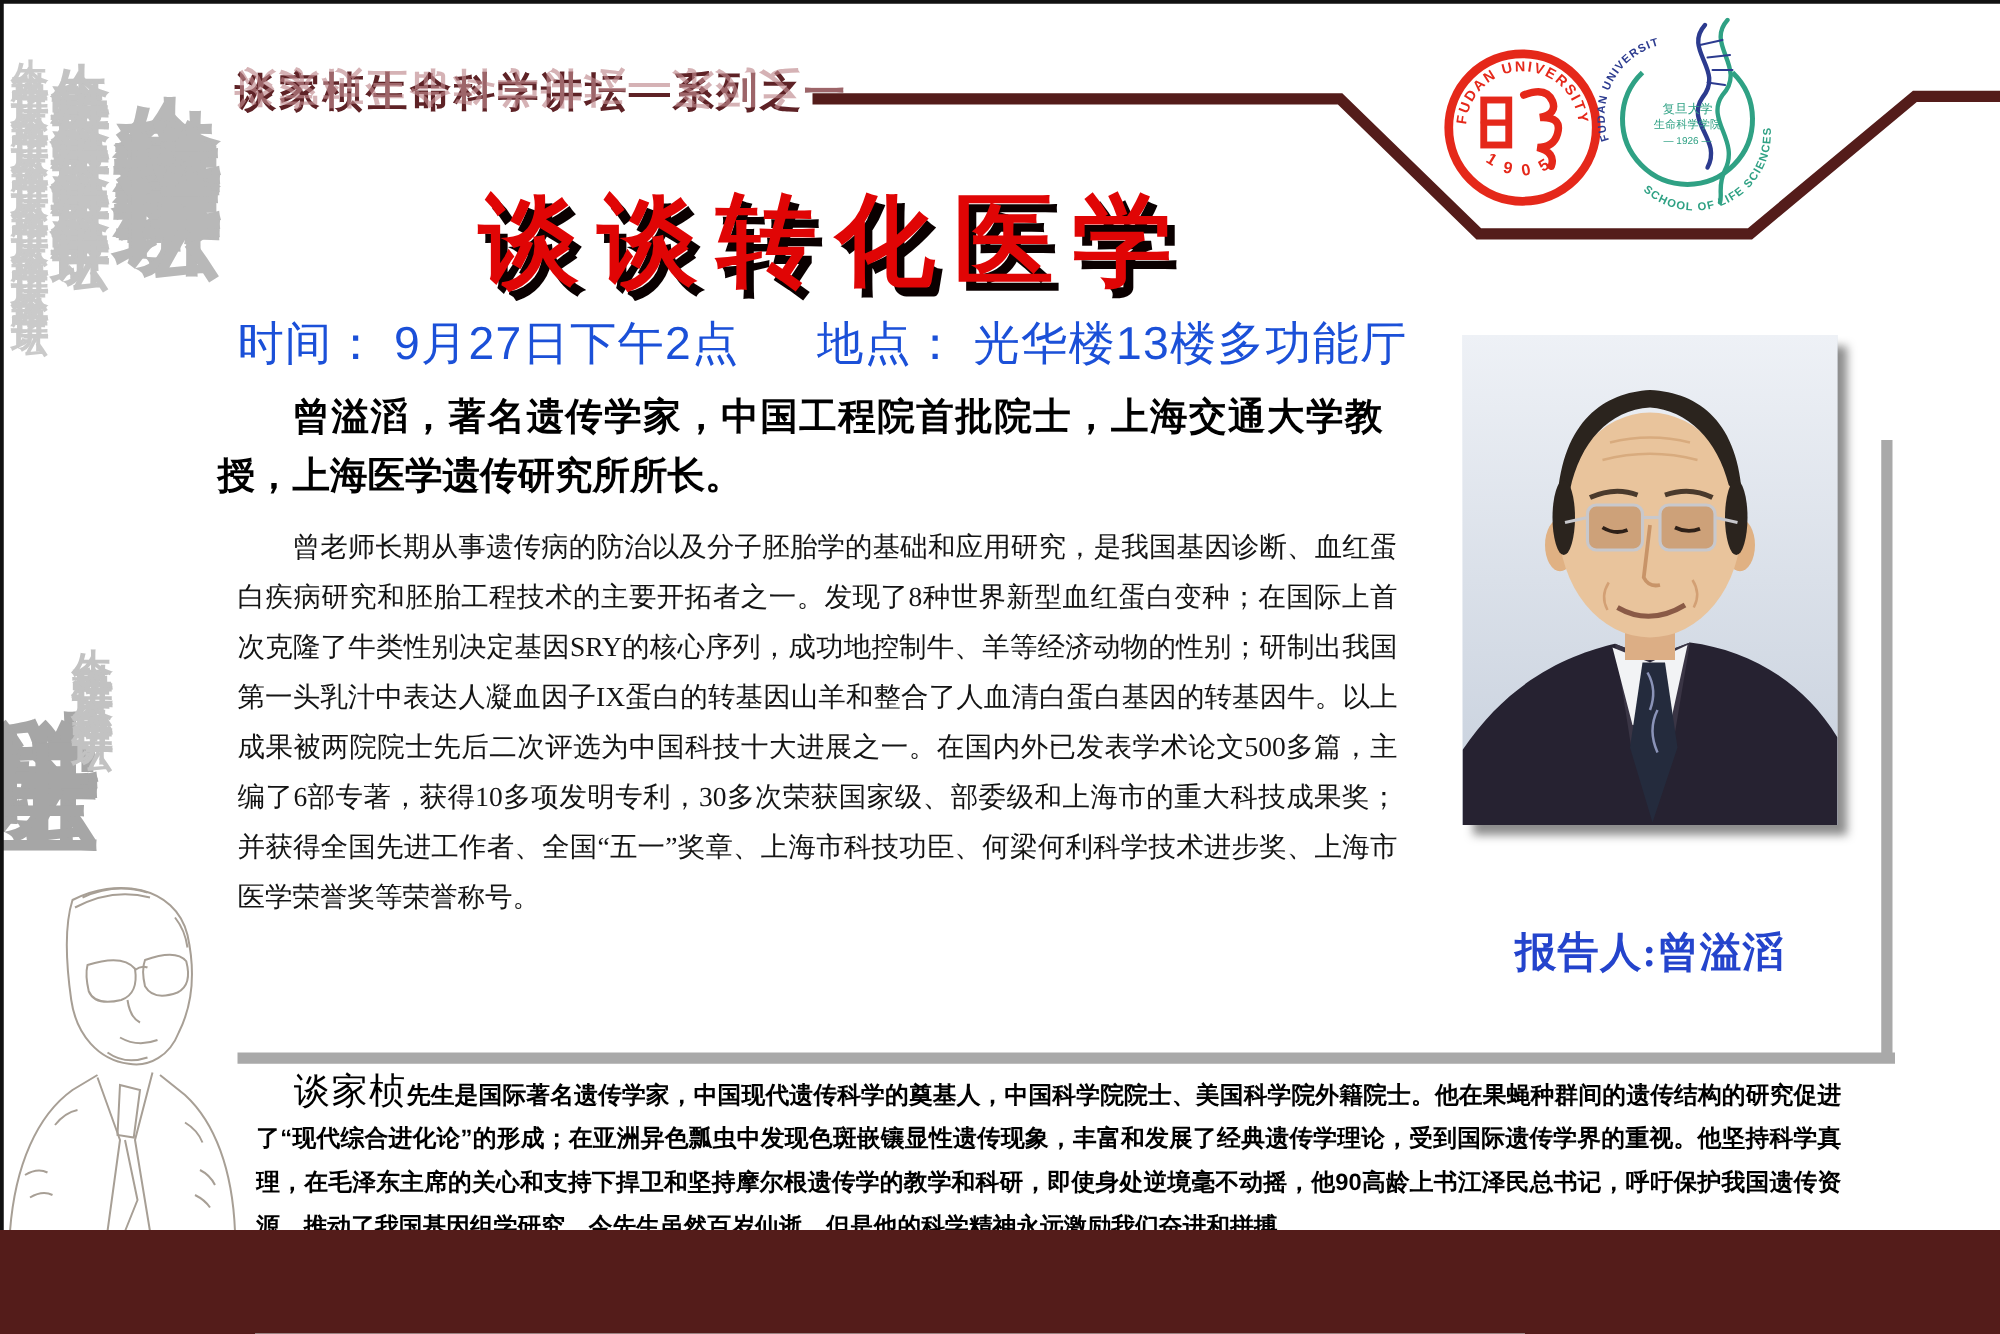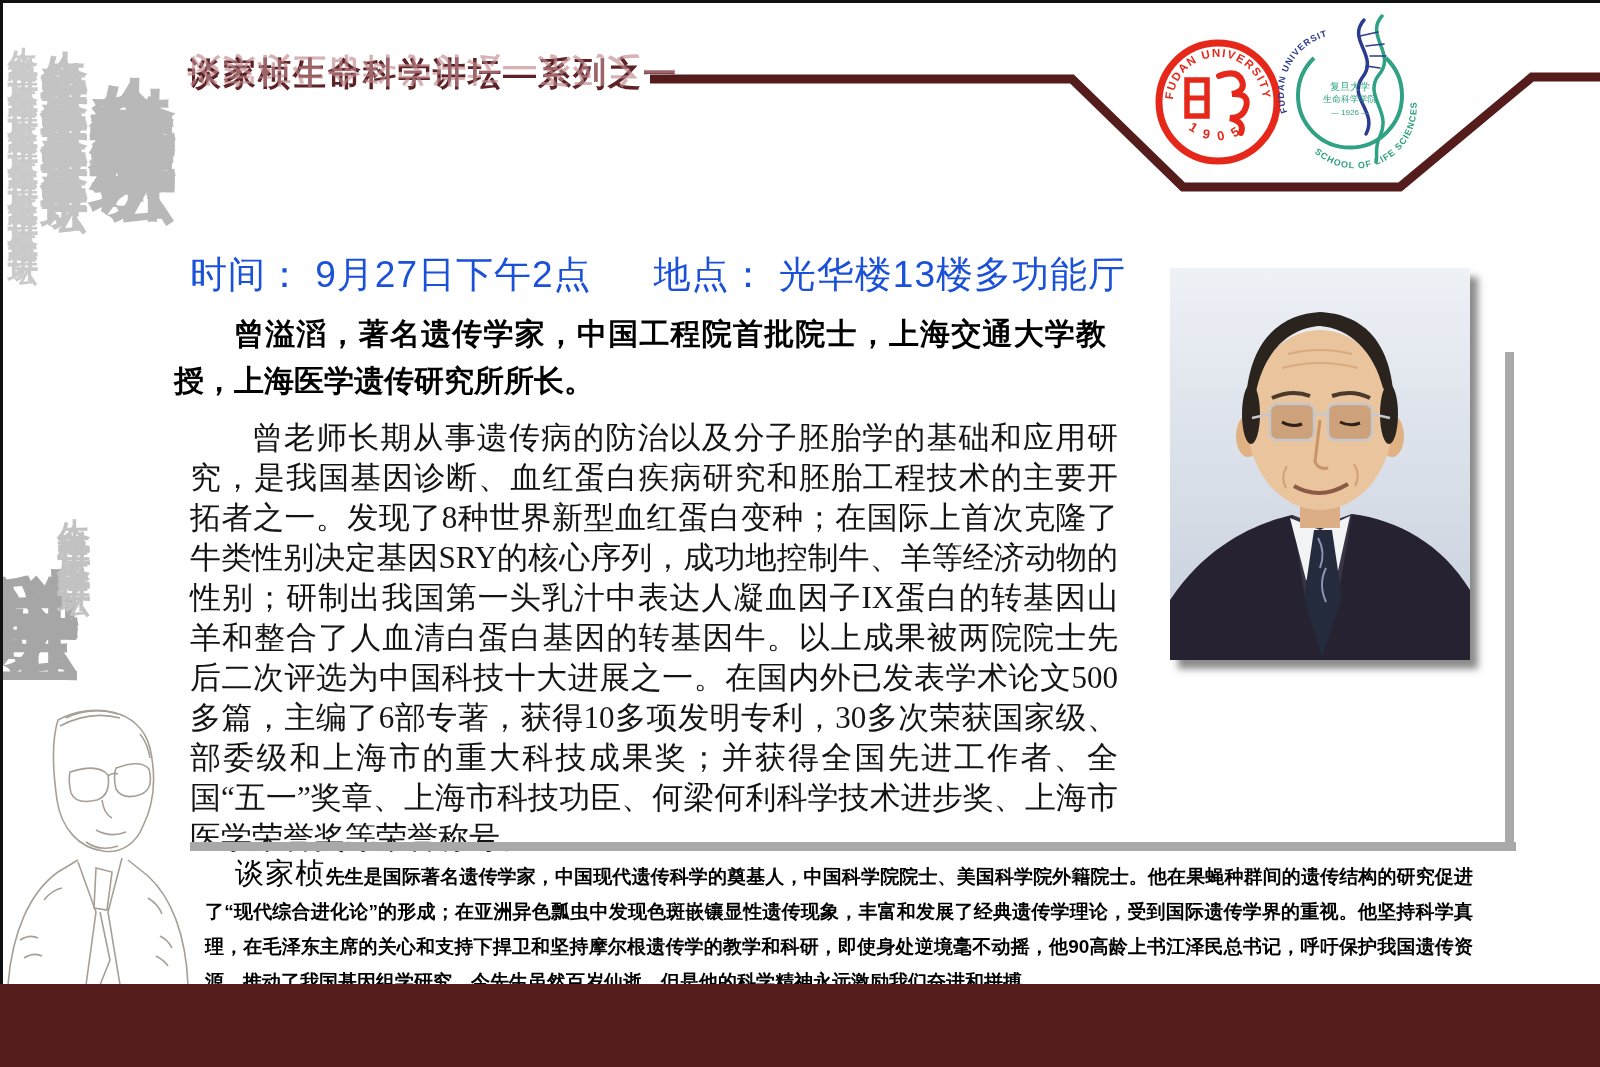--- a/index.html
+++ b/index.html
@@ -27,21 +27,21 @@
       font-family:"Liberation Serif",serif;color:#e00505;letter-spacing:15px;white-space:nowrap;
       text-shadow:6px 7px 0 #0a0000;}
   
   .info-line{position:absolute;left:190px;top:250px;font-size:37px;font-weight:normal;
       color:#1b50d8;white-space:nowrap;letter-spacing:1px;}
   .info-line .gap{display:inline-block;width:62px;}
   
   .intro{position:absolute;left:174px;top:310px;width:932px;font-size:30px;line-height:47px;
       font-weight:bold;color:#000;text-indent:2em;text-align:justify;}
   
-  .bio{position:absolute;left:190px;top:418px;width:928px;font-size:31px;line-height:40px;
+  .bio{position:absolute;left:190px;top:418px;width:928px;font-size:22px;line-height:40px;
       font-family:"Liberation Serif","DejaVu Serif",serif;color:#141414;text-indent:2em;
       text-align:justify;}
   
   .photo{position:absolute;left:1170px;top:268px;width:300px;height:392px;background:#dfe5ee;
       box-shadow:8px 9px 7px rgba(45,45,45,.55);}
   .photo svg{display:block;}
   .caption{position:absolute;left:1170px;top:740px;width:300px;text-align:center;font-size:33px;
       font-weight:bold;color:#2444cc;font-family:"Liberation Serif",serif;letter-spacing:1px;}
   
   .vshadow{position:absolute;left:1505px;top:352px;width:9px;height:492px;background:#a9a9a9;}
@@ -119,20 +119,21 @@
       <textPath href="#lifeLeft" startOffset="2%">FUDAN UNIVERSITY</textPath>
     </text>
     <text font-size="9" font-weight="bold" letter-spacing="1" fill="#2fa184">
       <textPath href="#lifeRight" startOffset="2%">SCHOOL OF LIFE SCIENCES</textPath>
     </text>
     <text x="72" y="76" font-size="10" fill="#2fa184" text-anchor="middle">复旦大学</text>
     <text x="72" y="88" font-size="9" fill="#2fa184" text-anchor="middle">生命科学学院</text>
     <text x="72" y="101" font-size="8" fill="#2fa184" text-anchor="middle">— 1926 —</text>
   </svg>
 
+  <div class="main-title">谈谈转化医学</div>
 
   <div class="info-line">
     <span>时间： 9月27日下午2点</span><span class="gap"></span><span>地点： 光华楼13楼多功能厅</span>
   </div>
 
   <div class="intro">曾溢滔，著名遗传学家，中国工程院首批院士，上海交通大学教授，上海医学遗传研究所所长。</div>
   <div class="bio">曾老师长期从事遗传病的防治以及分子胚胎学的基础和应用研究，是我国基因诊断、血红蛋白疾病研究和胚胎工程技术的主要开拓者之一。发现了8种世界新型血红蛋白变种；在国际上首次克隆了牛类性别决定基因SRY的核心序列，成功地控制牛、羊等经济动物的性别；研制出我国第一头乳汁中表达人凝血因子IX蛋白的转基因山羊和整合了人血清白蛋白基因的转基因牛。以上成果被两院院士先后二次评选为中国科技十大进展之一。在国内外已发表学术论文500多篇，主编了6部专著，获得10多项发明专利，30多次荣获国家级、部委级和上海市的重大科技成果奖；并获得全国先进工作者、全国“五一”奖章、上海市科技功臣、何梁何利科学技术进步奖、上海市医学荣誉奖等荣誉称号。</div>
 
   <div class="photo">
     <svg viewBox="0 0 300 392" width="300" height="392">
@@ -171,20 +172,21 @@
         <line x1="202" y1="146" x2="220" y2="150" stroke="#c8c8cc" stroke-width="2.5"></line>
       </g>
 
       <path d="M 102,130 q 20,-9 38,-2 M 162,128 q 20,-7 38,2" stroke="#4a3a2c" stroke-width="4" fill="none"></path>
       <path d="M 112,154 q 10,6 20,2 M 170,154 q 10,5 20,1" stroke="#2e2018" stroke-width="3" fill="none"></path>
       <path d="M 150,152 L 145,194 q 4,8 13,6" stroke="#c89468" stroke-width="3" fill="none"></path>
       <path d="M 124,218 Q 150,233 178,216" stroke="#8a5a46" stroke-width="4" fill="none"></path>
       <path d="M 117,198 q -7,11 -1,22 M 184,196 q 7,11 1,22" stroke="#d3a074" stroke-width="2" fill="none"></path>
     </svg>
   </div>
+  <div class="caption">报告人:曾溢滔</div>
 
   <div class="vshadow"></div>
   <div class="hshadow"></div>
 
   <svg class="sketch" viewBox="0 0 195 285">
     <g fill="none" stroke="#a39a90" stroke-width="1.6" opacity="0.95">
       <path d="M 58,20 C 92,2 140,8 150,48 C 157,80 153,106 143,126 C 136,144 120,154 103,151 C 79,148 61,128 57,100 C 53,72 51,42 58,20 Z"></path>
       <path d="M 60,26 q 30,-16 60,-8 M 66,18 q 26,-12 52,-4 M 140,34 q 8,10 10,24"></path>
       <path d="M 70,72 q 28,-9 38,3 q 3,20 -11,25 q -21,5 -26,-7 q -3,-13 -1,-21 Z"></path>
       <path d="M 116,68 q 25,-9 33,1 q 5,19 -7,25 q -19,7 -26,-5 q -3,-13 0,-21 Z"></path>

